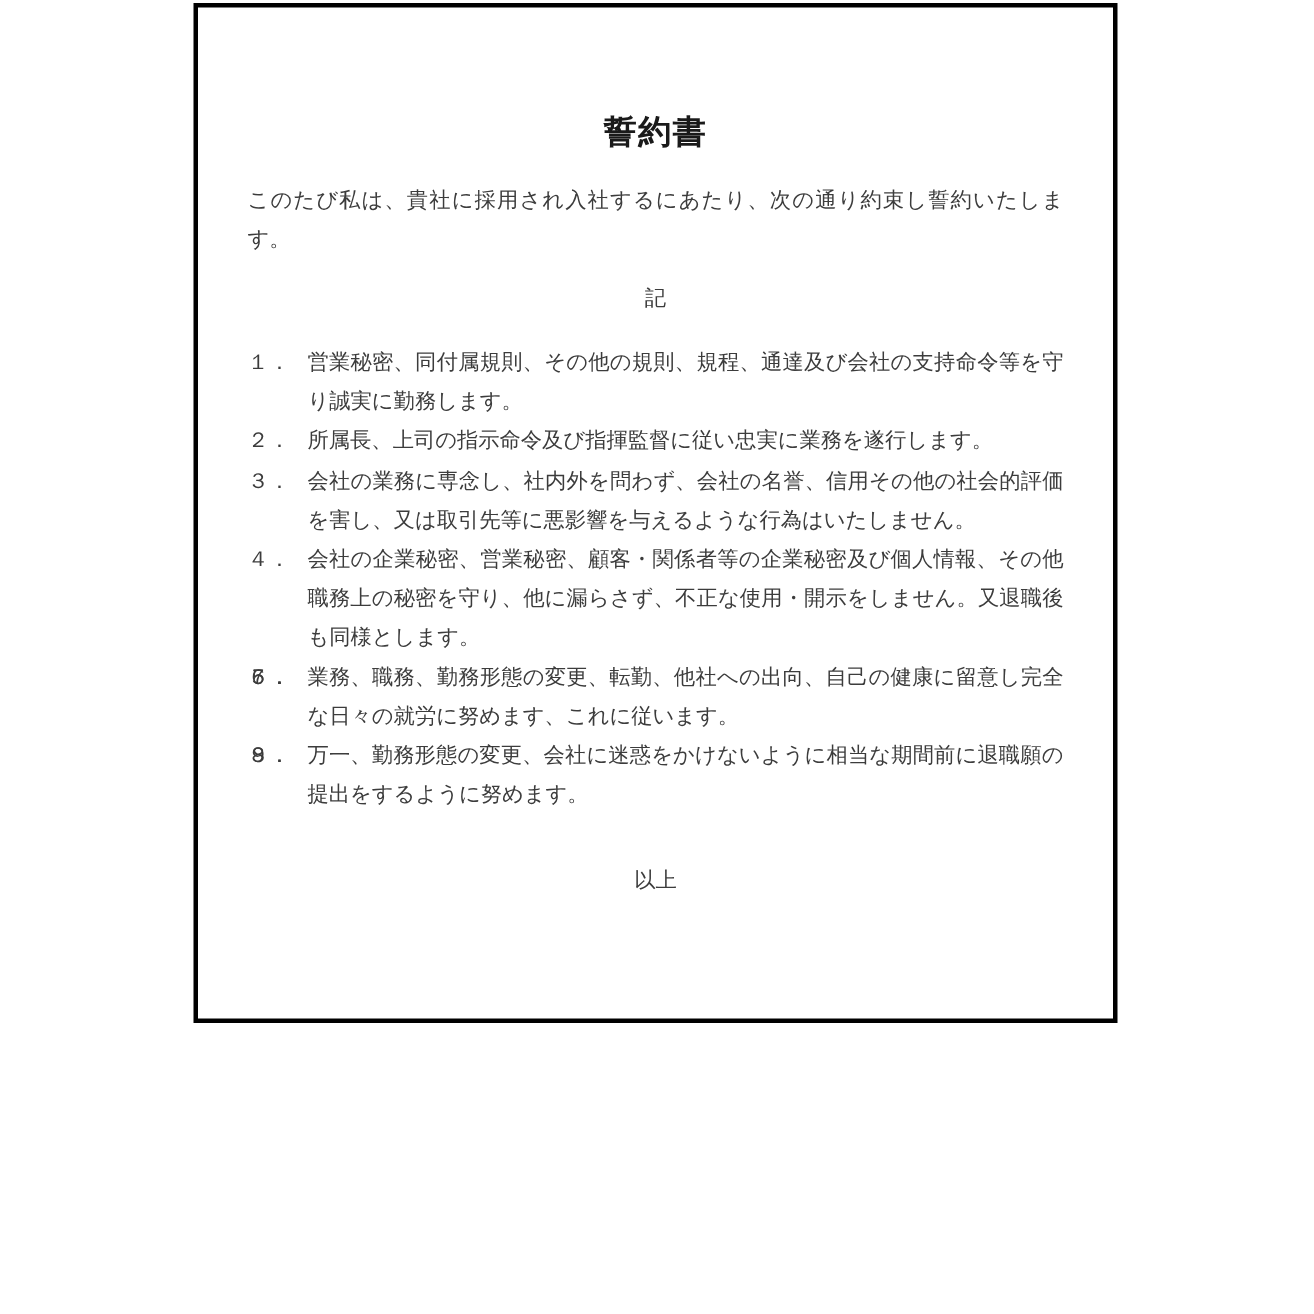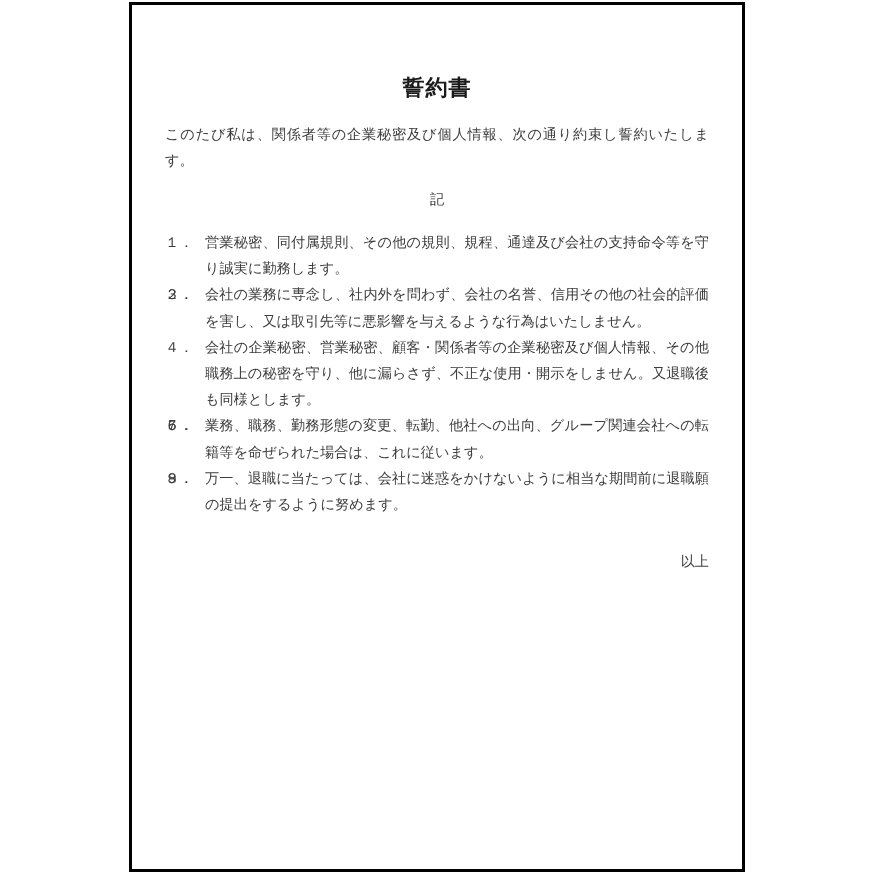--- a/index.html
+++ b/index.html
@@ -12,21 +12,21 @@
     height: 876px;
     font-family: "Liberation Serif", "DejaVu Serif", serif;
     overflow: hidden;
   }
 
   #page {
     position: absolute;
     left: 129px;
     top: 2px;
     width: 616px;
-    height: 870px;
+    height: 680px;
     box-sizing: border-box;
     border: 3px solid #000000;
     background: #ffffff;
   }
 
   #sheet {
     position: absolute;
     left: 0;
     top: 0;
     right: 0;
@@ -89,45 +89,45 @@
     width: 40px;
     text-align: left;
     font-size: 14.2px;
     line-height: 26.2px;
     font-family: "Liberation Serif", "DejaVu Serif", serif;
   }
 
   .closing {
     font-size: 14.2px;
     line-height: 26px;
-    text-align: right;
+    text-align: center;
     margin: 0;
     padding-top: 31px;
   }
 </style>
 </head>
 <body>
 
 <div id="page">
   <div id="sheet">
 
     <h1 class="doc-title">誓約書</h1>
 
-    <p class="intro">このたび私は、関係者等の企業秘密及び個人情報、次の通り約束し誓約いたします。</p>
+    <p class="intro">このたび私は、貴社に採用され入社するにあたり、次の通り約束し誓約いたします。</p>
 
     <p class="kiji">記</p>
 
     <ol class="clauses" id="clause-list">
         <li><span class="num">１．</span><span>営業秘密、同付属規則、その他の規則、規程、通達及び会社の支持命令等を守り誠実に勤務します。</span></li>
-        <li><span class="num">２．</span></li>
+        <li><span class="num">２．</span><span>所属長、上司の指示命令及び指揮監督に従い忠実に業務を遂行します。</span></li>
         <li><span class="num">３．</span><span>会社の業務に専念し、社内外を問わず、会社の名誉、信用その他の社会的評価を害し、又は取引先等に悪影響を与えるような行為はいたしません。</span></li>
         <li><span class="num">４．</span><span>会社の企業秘密、営業秘密、顧客・関係者等の企業秘密及び個人情報、その他職務上の秘密を守り、他に漏らさず、不正な使用・開示をしません。又退職後も同様とします。</span></li>
         <li><span class="num">５．</span></li>
         <li><span class="num">６．</span></li>
-        <li><span class="num">７．</span><span>業務、職務、勤務形態の変更、転勤、他社への出向、グループ関連会社への転籍等を命ぜられた場合は、これに従います。</span></li>
+        <li><span class="num">７．</span><span>業務、職務、勤務形態の変更、転勤、他社への出向、自己の健康に留意し完全な日々の就労に努めます、これに従います。</span></li>
         <li><span class="num">８．</span></li>
-        <li><span class="num">９．</span><span>万一、退職に当たっては、会社に迷惑をかけないように相当な期間前に退職願の提出をするように努めます。</span></li>
+        <li><span class="num">９．</span><span>万一、勤務形態の変更、会社に迷惑をかけないように相当な期間前に退職願の提出をするように努めます。</span></li>
       </ol>
 
     <p class="closing">以上</p>
 
   </div>
 </div>
 
 </body></html>

